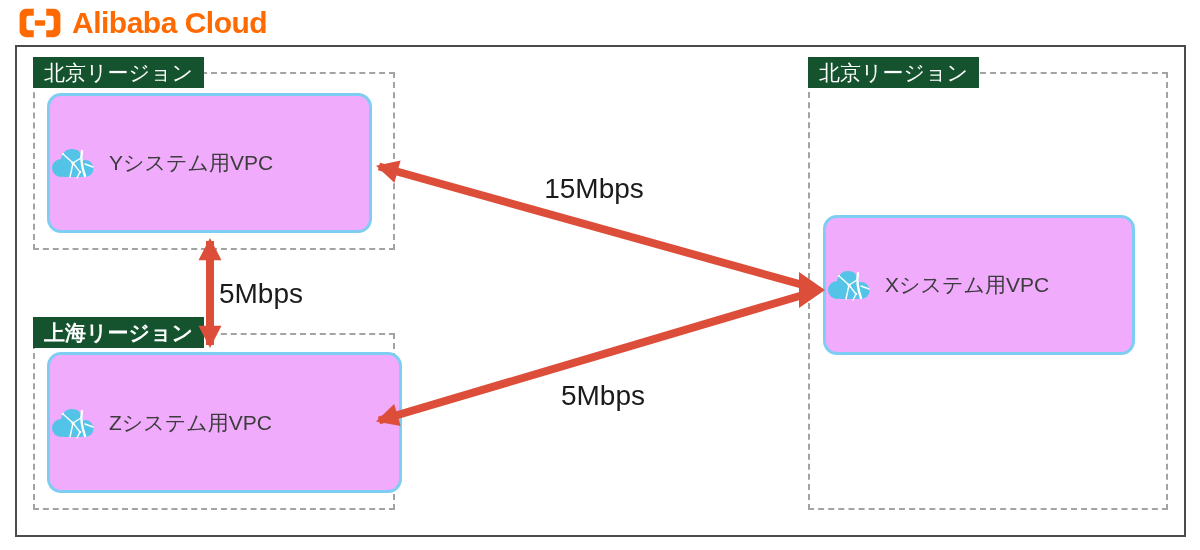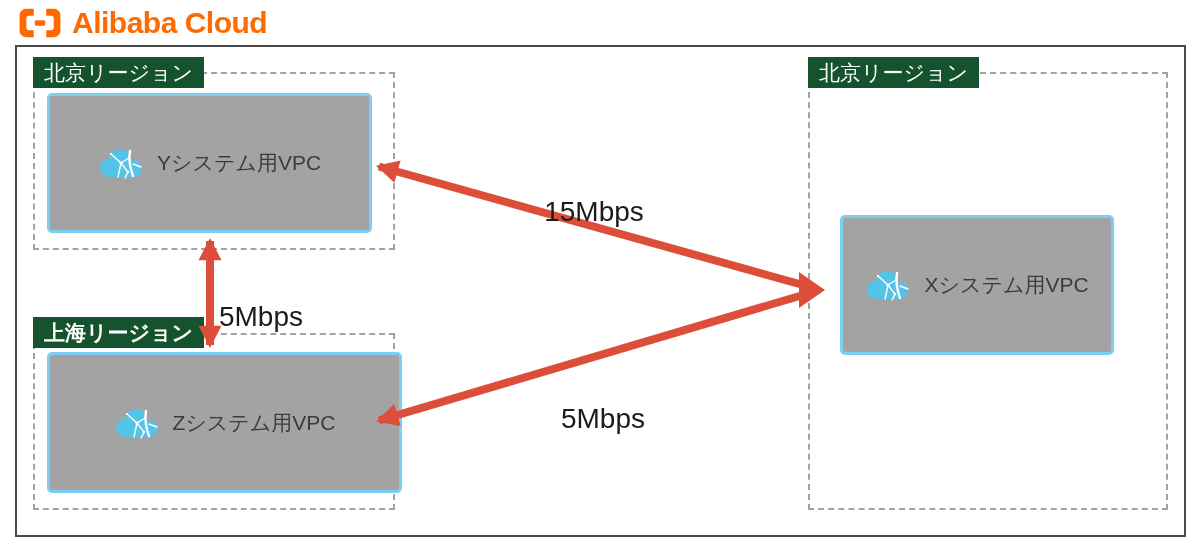--- a/index.html
+++ b/index.html
@@ -53,49 +53,48 @@
     white-space: nowrap;
     z-index: 3;
   }
   .region-label-beijing  { left: 33px;  top: 57px;  }
   .region-label-shanghai { left: 33px;  top: 317px; font-weight: bold; }
   .region-label-japan    { left: 808px; top: 57px;  }
 
   
   .vpc {
     position: absolute;
-    background: #a3a3a3;
+    background: #f0abfc;
     border: 3px solid #7ECDF3;
-    border-radius: 5px;
+    border-radius: 14px;
     box-sizing: border-box;
-    display: flex; align-items: center; justify-content: center;
+    display: flex; align-items: center; 
     gap: 13px;
     z-index: 2;
   }
   .vpc-y { left: 47px;  top: 93px;  width: 325px; height: 140px; }
   .vpc-z { left: 47px;  top: 352px; width: 355px; height: 141px; }
-  .vpc-x { left: 840px; top: 215px; width: 274px; height: 140px; }
+  .vpc-x { left: 823px; top: 215px; width: 312px; height: 140px; }
   .vpc-label { font-size: 21px; color: #3c3c3c; white-space: nowrap; }
   .cloud { width: 46px; height: 32px; flex: 0 0 auto; }
 
   
   .arrows {
     position: absolute; left: 0; top: 0; width: 1200px; height: 550px;
     z-index: 4; pointer-events: none;
   }
 
   
   .bw-label {
     position: absolute;
     font-size: 28px;
     color: #1b1b1b;
     transform: translate(-50%, -50%);
     white-space: nowrap;
     z-index: 5;
-    margin-top: 23px;
   }
   .bw-y-x { left: 594px; top: 189px; }
   .bw-y-z { left: 261px; top: 294px; }
   .bw-z-x { left: 603px; top: 396px; }
 </style>
 </head>
 <body>
 
 <div class="stage">
 

